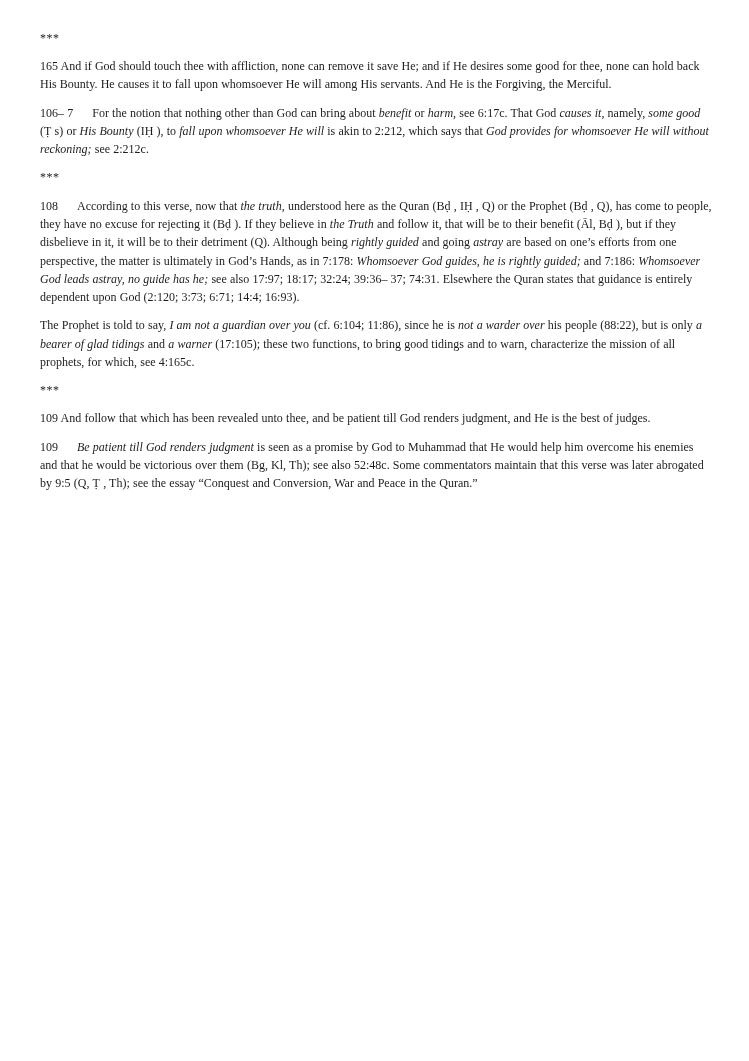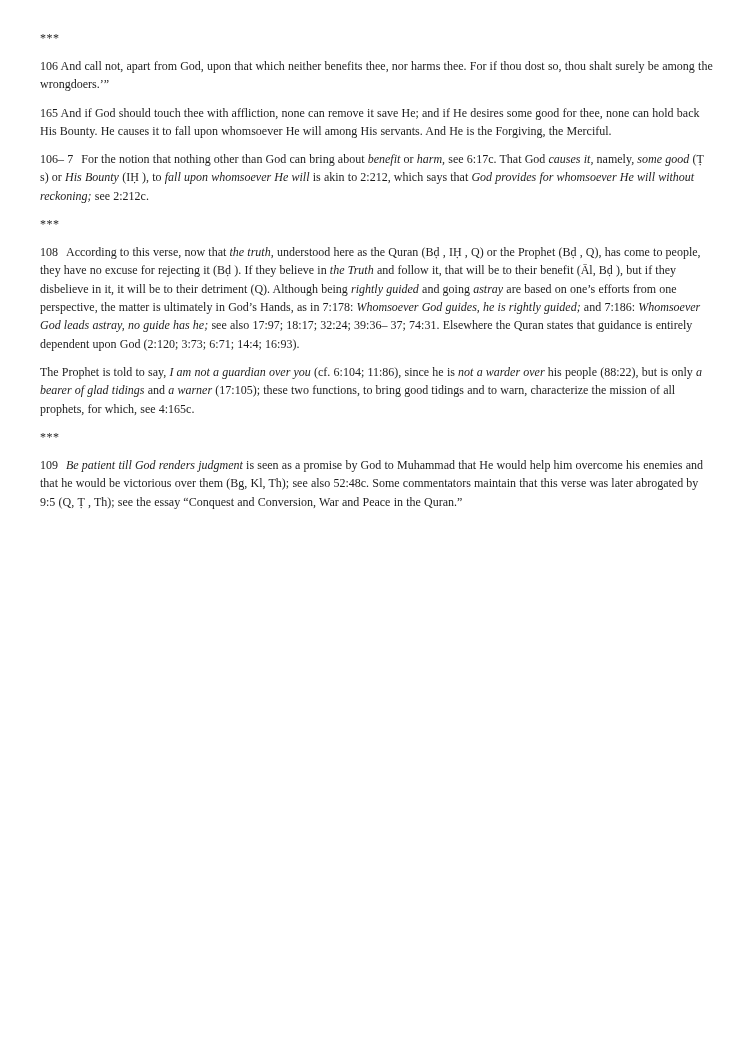--- a/index.html
+++ b/index.html
@@ -25,31 +25,31 @@
     text-align: left;
     word-spacing: 0.2px;
   }
   p.separator {
     letter-spacing: 0.5px;
   }
   .it {
     font-style: italic;
   }
   .cnum {
-    margin-right: 8px;
+    margin-right: 19px;
   }
 </style>
 </head>
 <body>
 
 <div class="page">
   <div id="doc">
       <p class="para separator"><span class="">***</span></p>
-      <p class="para verse"><span class="">106 And call not, apart from God, upon that which neither benefits thee, nor harms thee. For if thou dost so, thou shalt surely be among the wrongdoers.’”</span></p>
       <p class="para verse"><span class="">165 And if God should touch thee with affliction, none can remove it save He; and if He desires some good for thee, none can hold back His Bounty. He causes it to fall upon whomsoever He will among His servants. And He is the Forgiving, the Merciful.</span></p>
       <p class="para commentary"><span class=" cnum">106– 7</span><span class="">For the notion that nothing other than God can bring about </span><span class="it">benefit</span><span class=""> or </span><span class="it">harm,</span><span class=""> see 6:17c. That God </span><span class="it">causes it,</span><span class=""> namely, </span><span class="it">some good</span><span class=""> (Ṭ s) or </span><span class="it">His Bounty</span><span class=""> (IḤ ), to </span><span class="it">fall upon whomsoever He will</span><span class=""> is akin to 2:212, which says that </span><span class="it">God provides for whomsoever He will without reckoning;</span><span class=""> see 2:212c.</span></p>
       <p class="para separator"><span class="">***</span></p>
       <p class="para commentary"><span class=" cnum">108</span><span class="">According to this verse, now that </span><span class="it">the truth,</span><span class=""> understood here as the Quran (Bḍ , IḤ , Q) or the Prophet (Bḍ , Q), has come to people, they have no excuse for rejecting it (Bḍ ). If they believe in </span><span class="it">the Truth</span><span class=""> and follow it, that will be to their benefit (Āl, Bḍ ), but if they disbelieve in it, it will be to their detriment (Q). Although being </span><span class="it">rightly guided</span><span class=""> and going </span><span class="it">astray</span><span class=""> are based on one’s efforts from one perspective, the matter is ultimately in God’s Hands, as in 7:178: </span><span class="it">Whomsoever God guides, he is rightly guided;</span><span class=""> and 7:186: </span><span class="it">Whomsoever God leads astray, no guide has he;</span><span class=""> see also 17:97; 18:17; 32:24; 39:36– 37; 74:31. Elsewhere the Quran states that guidance is entirely dependent upon God (2:120; 3:73; 6:71; 14:4; 16:93).</span></p>
       <p class="para commentary"><span class="">The Prophet is told to say, </span><span class="it">I am not a guardian over you</span><span class=""> (cf. 6:104; 11:86), since he is </span><span class="it">not a warder over</span><span class=""> his people (88:22), but is only </span><span class="it">a bearer of glad tidings</span><span class=""> and </span><span class="it">a warner</span><span class=""> (17:105); these two functions, to bring good tidings and to warn, characterize the mission of all prophets, for which, see 4:165c.</span></p>
       <p class="para separator"><span class="">***</span></p>
+      <p class="para verse"><span class="">109 And follow that which has been revealed unto thee, and be patient till God renders judgment, and He is the best of judges.</span></p>
       <p class="para commentary"><span class=" cnum">109</span><span class="it">Be patient till God renders judgment</span><span class=""> is seen as a promise by God to Muhammad that He would help him overcome his enemies and that he would be victorious over them (Bg, Kl, Th); see also 52:48c. Some commentators maintain that this verse was later abrogated by 9:5 (Q, Ṭ , Th); see the essay “Conquest and Conversion, War and Peace in the Quran.”</span></p>
     </div>
 </div>
 
 </body></html>

